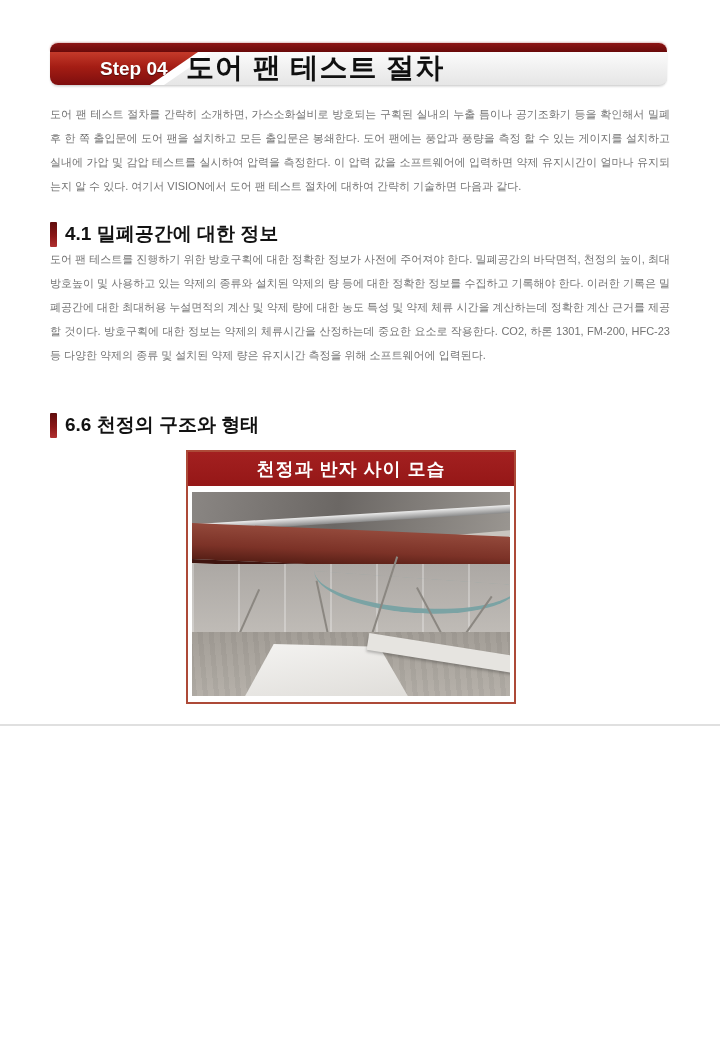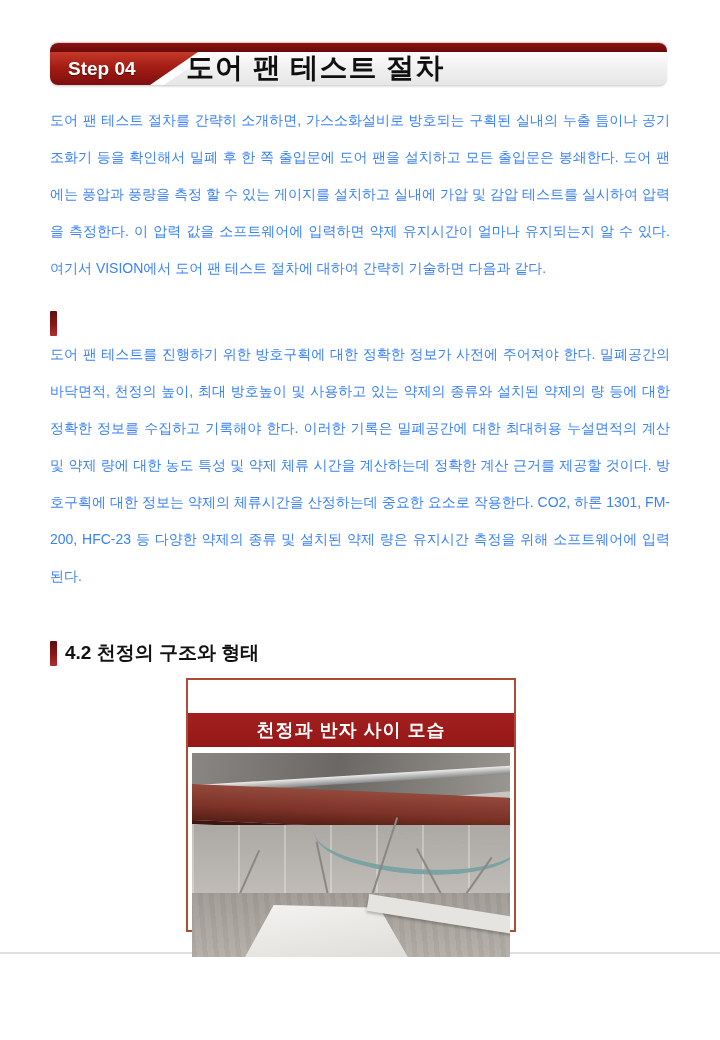--- a/index.html
+++ b/index.html
@@ -34,20 +34,21 @@
   .banner-stripe {
     position: absolute; top: 9px; left: 0; width: 220px; height: 33px;
     background: #ffffff;
     clip-path: polygon(143px 0, 162px 0, 114px 100%, 95px 100%);
   }
   .banner-badge {
     position: absolute; top: 9px; left: 0; width: 150px; height: 33px;
     background: linear-gradient(180deg, #c43a2a, #a41d14 45%, #7e0e0e);
     clip-path: polygon(0 0, 148px 0, 100px 100%, 0 100%);
     border-bottom-left-radius: 8px;
+    padding-left: 32px;
   }
   .banner-badge span {
     display: inline-block;
     padding-left: 18px;
     line-height: 33px;
     color: #ffffff;
     font-size: 19px;
     font-weight: bold;
     text-shadow: 0 1px 1px rgba(0,0,0,0.45);
   }
@@ -58,24 +59,24 @@
     font-size: 28px;
     font-weight: bold;
     color: #101010;
     letter-spacing: 1px;
   }
 
   
   .body-text {
     margin: 0 50px;
     width: 620px;
-    font-size: 14px;
-    line-height: 37px;
+    font-size: 11px;
+    line-height: 24px;
     text-align: justify;
-    color: #3b82f6;
+    color: #737373;
   }
   .intro { margin-top: 17px; }
   .sec-body-1 { }
   .sec-body-2 { margin-top: 16px; }
 
   
   .sec-heading {
     margin: 0 50px;
     display: flex;
     align-items: center;
@@ -104,21 +105,20 @@
   }
   .fig-caption {
     height: 34px;
     line-height: 34px;
     background: linear-gradient(180deg, #a32020, #951717);
     color: #ffffff;
     font-size: 18px;
     font-weight: bold;
     text-align: center;
     letter-spacing: 1px;
-    margin-top: 33px;
   }
   .photo {
     position: relative;
     width: 318px; height: 204px;
     margin: 6px auto 0;
     background: #c9c5bf;
     overflow: hidden;
   }
   .photo div { position: absolute; }
   .ph-slab {
@@ -193,28 +193,29 @@
       <span>Step 04</span>
     </div>
     <h1 class="banner-title">도어 팬 테스트 절차</h1>
   </header>
 
   <p class="body-text intro">도어 팬 테스트 절차를 간략히 소개하면, 가스소화설비로 방호되는 구획된 실내의 누출 틈이나 공기조화기 등을 확인해서 밀폐 후 한 쪽 출입문에 도어 팬을 설치하고 모든 출입문은 봉쇄한다. 도어 팬에는 풍압과 풍량을 측정 할 수 있는 게이지를 설치하고 실내에 가압 및 감압 테스트를 실시하여 압력을 측정한다. 이 압력 값을 소프트웨어에 입력하면 약제 유지시간이 얼마나 유지되는지 알 수 있다. 여기서 VISION에서 도어 팬 테스트 절차에 대하여 간략히 기술하면 다음과 같다.</p>
 
   <section>
     <h2 class="sec-heading sec-heading-1">
       <span class="sec-bar"></span>
+      <span>4.1 밀폐공간에 대한 정보</span>
     </h2>
     <p class="body-text sec-body-1">도어 팬 테스트를 진행하기 위한 방호구획에 대한 정확한 정보가 사전에 주어져야 한다. 밀폐공간의 바닥면적, 천정의 높이, 최대 방호높이 및 사용하고 있는 약제의 종류와 설치된 약제의 량 등에 대한 정확한 정보를 수집하고 기록해야 한다. 이러한 기록은 밀폐공간에 대한 최대허용 누설면적의 계산 및 약제 량에 대한 농도 특성 및 약제 체류 시간을 계산하는데 정확한 계산 근거를 제공할 것이다. 방호구획에 대한 정보는 약제의 체류시간을 산정하는데 중요한 요소로 작용한다. CO2, 하론 1301, FM-200, HFC-23 등 다양한 약제의 종류 및 설치된 약제 량은 유지시간 측정을 위해 소프트웨어에 입력된다.</p>
   </section>
 
   <section>
     <h2 class="sec-heading sec-heading-2">
       <span class="sec-bar"></span>
-      <span>4.2 천정의 구조와 형태</span>
+      <span>6.6 천정의 구조와 형태</span>
     </h2>
   </section>
 
   <figure class="figure" style="margin-top:12px;">
     <figcaption class="fig-caption">천정과 반자 사이 모습</figcaption>
     <div class="photo">
       <div class="ph-slab"></div>
       <div class="ph-pipe"></div>
       <div class="ph-beam"></div>
       <div class="ph-wall"></div>

